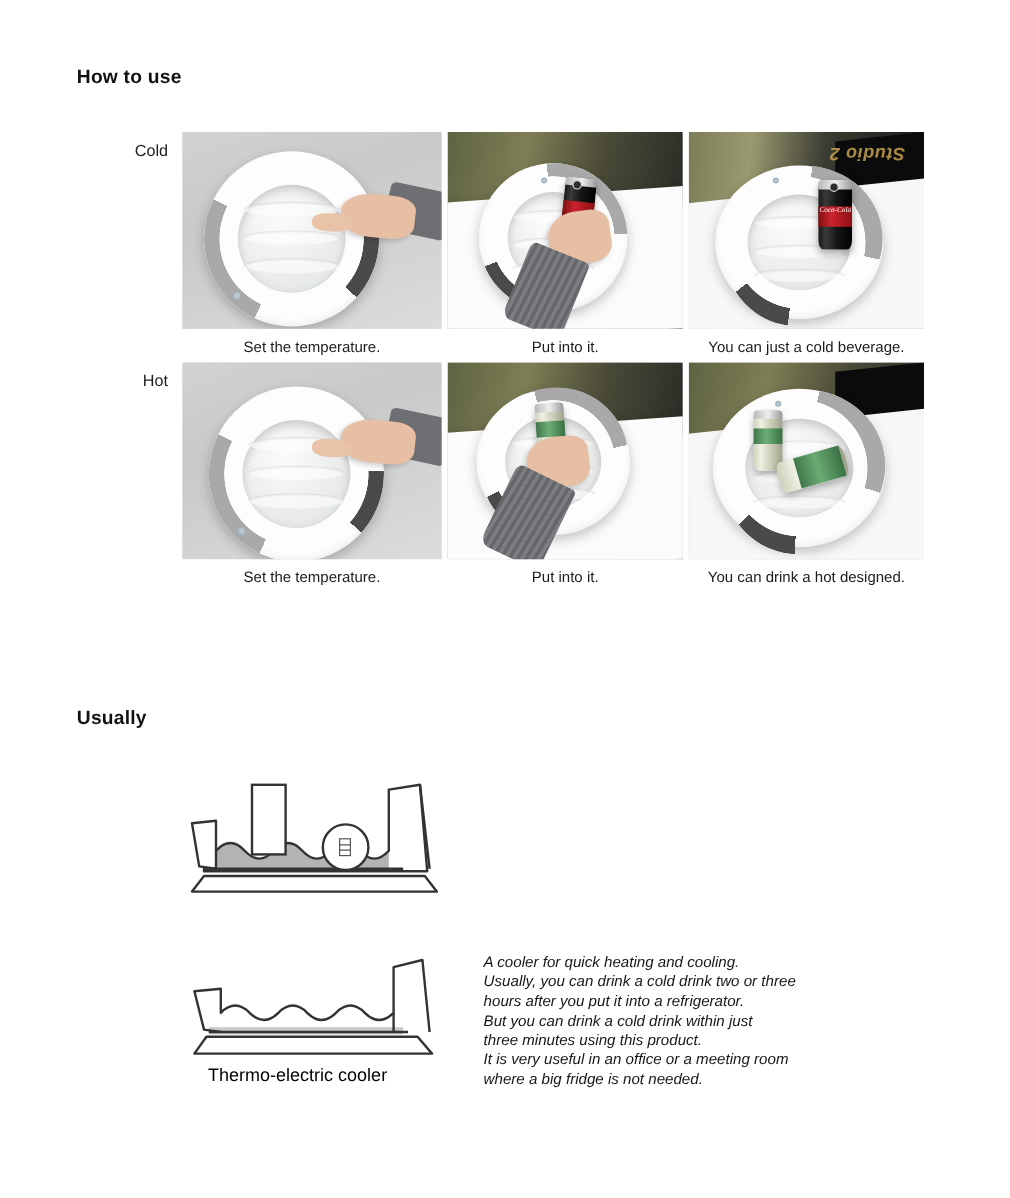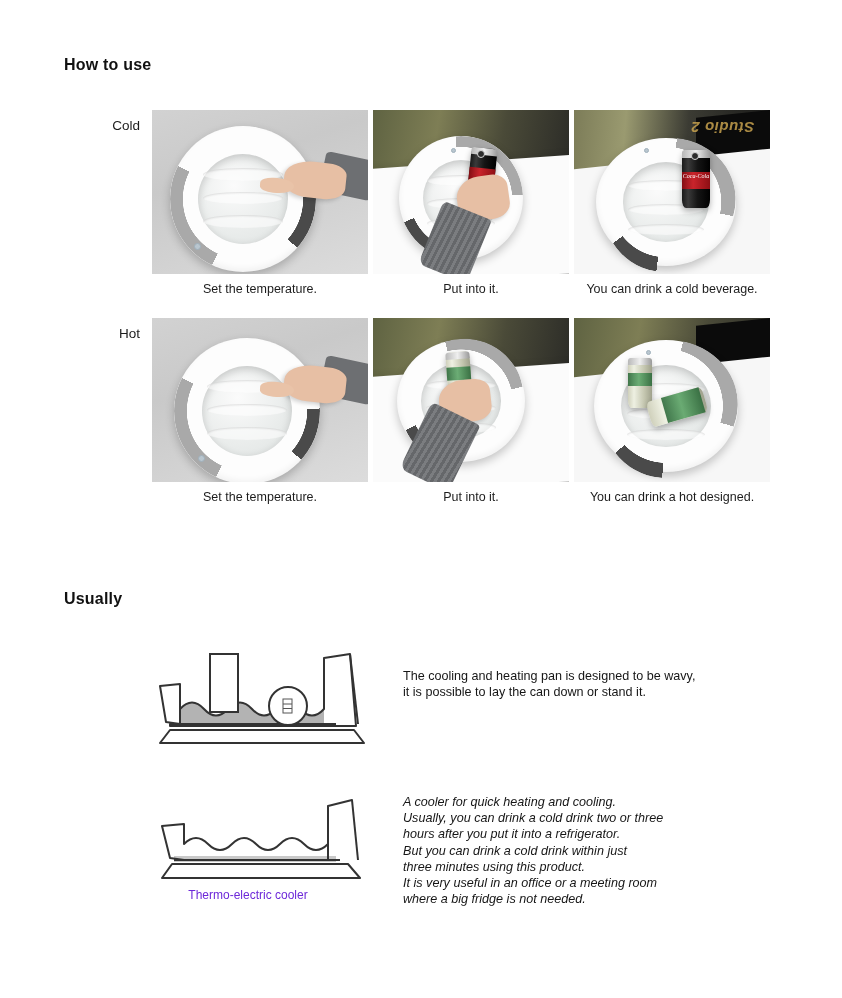--- a/index.html
+++ b/index.html
@@ -246,22 +246,22 @@
   .detail-figure { position: absolute; }
   .detail-text {
     position: absolute;
     font-size: 12.6px;
     line-height: 16.2px;
     color: #161616;
     white-space: pre-line;
   }
   .figure-caption {
     position: absolute;
-    font-size: 12px;
-    color: #6d28d9;
+    font-size: 15px;
+    color: #000000;
     text-align: center;
     width: 220px;
   }
 </style>
 </head>
 <body>
 
 <div class="section-title" id="howto-title">How to use</div>
 
 <div id="howto-grid">
@@ -332,25 +332,25 @@
           <div class="label">Coca-Cola</div>
         </div>
         <div class="pull-tab" style="left:117px; top:42px;"></div>
       </div>
 
     </div>
 
     <div class="caption-row" style="top:172px;">
       <div class="caption wide">Set the temperature.</div>
       <div class="caption std">Put into it.</div>
-      <div class="caption std">You can drink a cold beverage.</div>
+      <div class="caption std">You can just a cold beverage.</div>
     </div>
   </div>
 
-  <div class="row-wrap" style="height:188px; margin-top:2px; top:206px; position:absolute; width:756px;">
+  <div class="row-wrap" style="height:188px; margin-top:2px; top:190px; position:absolute; width:756px;">
 
     <div class="row-label">Hot</div>
 
     <div class="photo-row">
 
       <div class="photo wide">
         <div class="bg-wall"></div>
         <div class="device" style="left:22px; top:20px; width:146px; height:146px;">
           <div class="ring-grey"></div>
           <div class="ring-dark"></div>
@@ -442,22 +442,20 @@
 
         <rect x="60" y="10" width="28" height="58" fill="#ffffff" stroke="#333" stroke-width="2"></rect>
 
         <circle cx="138" cy="62" r="19" fill="#ffffff" stroke="#333" stroke-width="2"></circle>
         <rect x="133" y="55" width="9" height="14" fill="none" stroke="#555" stroke-width="1"></rect>
         <line x1="133" y1="60" x2="142" y2="60" stroke="#555" stroke-width="1"></line>
         <line x1="133" y1="64.5" x2="142" y2="64.5" stroke="#555" stroke-width="1"></line>
       </svg>
     </div>
 
-    <div class="detail-text" style="left:403px; top:38px; width:350px;">The cooling and heating pan is designed to be wavy,
-it is possible to lay the can down or stand it.</div>
   </div>
 
   <div class="detail-row" style="height:150px; top:158px; position:absolute; width:842px;">
     <div class="detail-figure" style="left:150px; top:6px;">
       <svg width="224" height="90" viewBox="0 0 224 90">
 
         <path d="M22 70 L198 70 L210 84 L12 84 Z" fill="#ffffff" stroke="#333" stroke-width="2" stroke-linejoin="round"></path>
 
         <rect x="24" y="62" width="162" height="6" fill="#c9c9c9" stroke="none"></rect>
 

